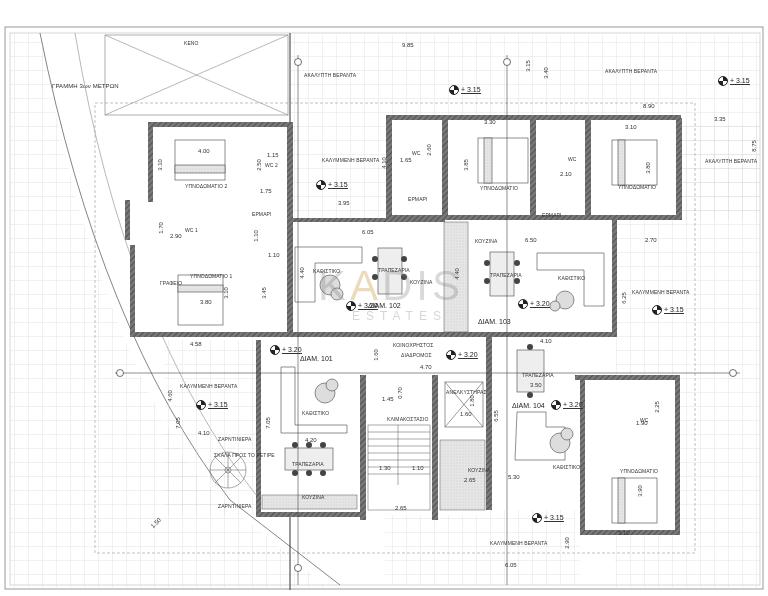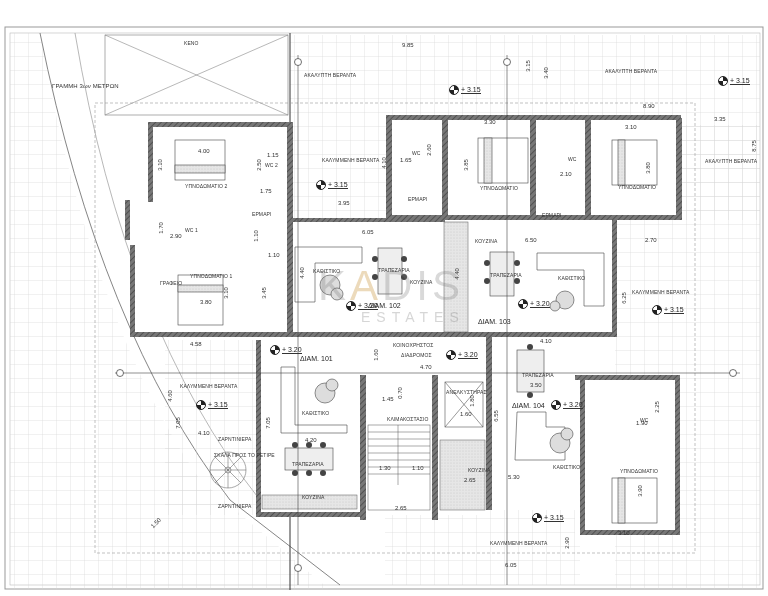--- a/index.html
+++ b/index.html
@@ -5,21 +5,21 @@
   html,body{margin:0;padding:0;background:#fff;}
   body{width:768px;height:596px;position:relative;overflow:hidden;font-family:"Liberation Sans",sans-serif;color:#222;}
   .plan{position:absolute;left:0;top:0;width:768px;height:596px;}
   .lbl{position:absolute;font-size:5px;color:#333;white-space:nowrap;letter-spacing:0.1px;}
   .dim{position:absolute;font-size:6px;color:#333;white-space:nowrap;}
   .apt{position:absolute;font-size:7px;color:#222;white-space:nowrap;}
   .elev{position:absolute;display:flex;align-items:center;gap:2px;}
   .elev .mk{width:8px;height:8px;border-radius:50%;border:1px solid #222;background:conic-gradient(#222 0 25%,#fff 0 50%,#222 0 75%,#fff 0);}
   .elev span{font-size:7px;color:#222;border-bottom:1px solid #333;}
   .wm{position:absolute;left:318px;top:262px;font-size:42px;letter-spacing:4px;color:rgba(120,120,120,0.28);font-family:"Liberation Sans",sans-serif;}
-  .wm2{position:absolute;left:361px;top:309px;font-size:14px;letter-spacing:6px;color:rgba(120,120,120,0.3);}
+  .wm2{position:absolute;left:352px;top:309px;font-size:12px;letter-spacing:6px;color:rgba(120,120,120,0.3);}
   .wm .a{color:rgba(200,150,60,0.35);}
 </style>
 </head>
 <body>
 
 <svg class="plan" viewBox="0 0 768 596" xmlns="http://www.w3.org/2000/svg">
   <defs>
     <pattern id="grid" width="14" height="14" patternUnits="userSpaceOnUse">
       <path d="M14 0H0V14" fill="none" stroke="#cfcfcf" stroke-width="0.6"></path>
     </pattern>

